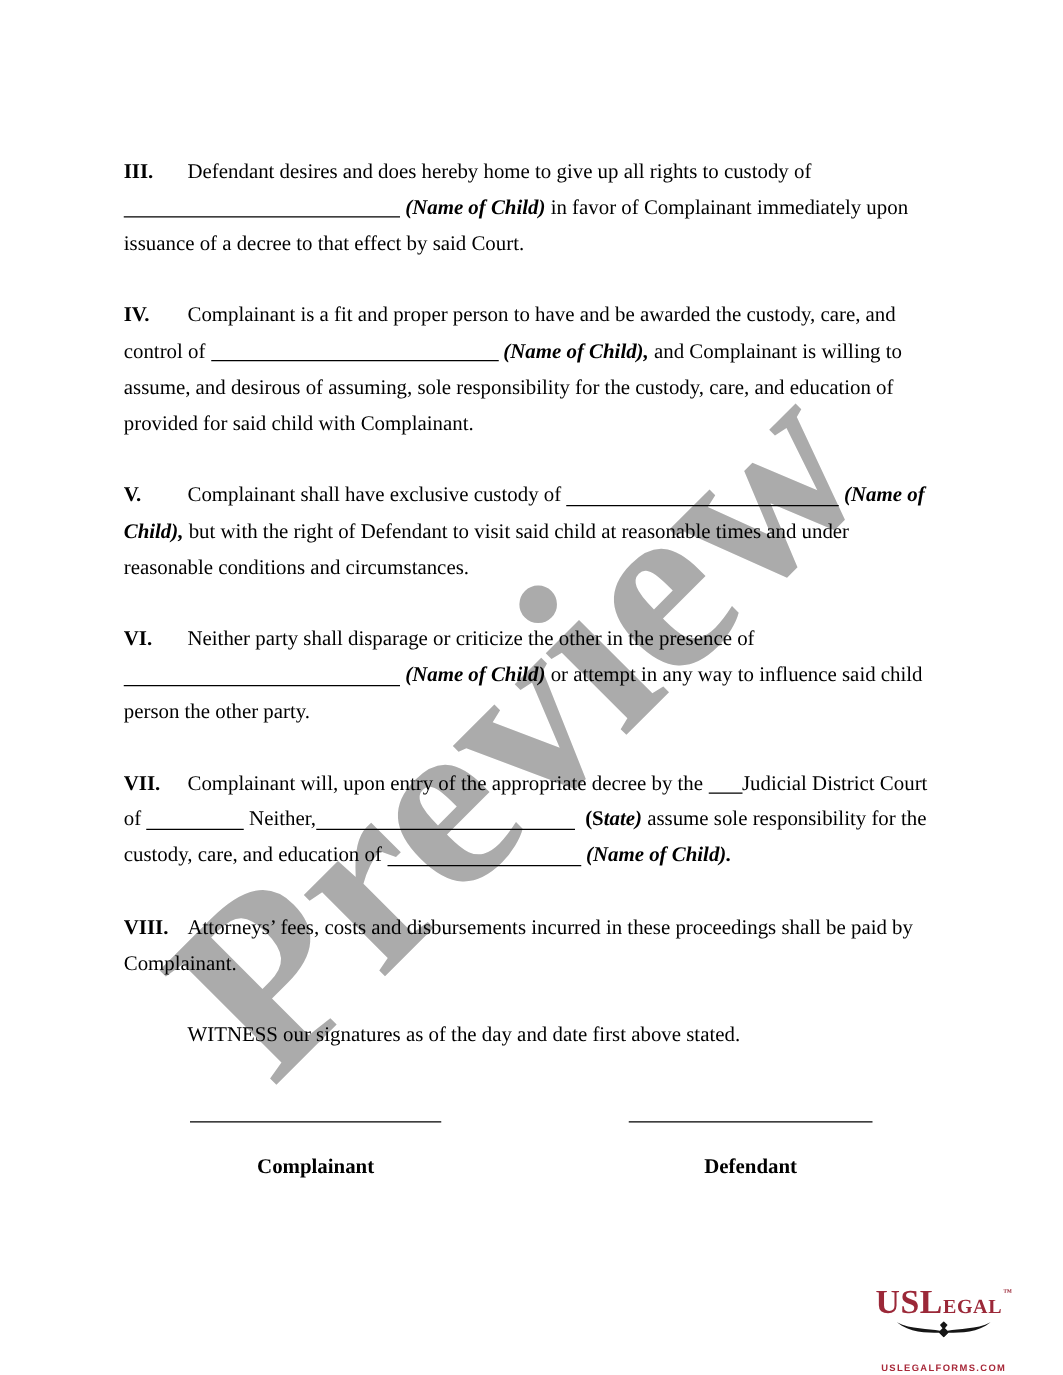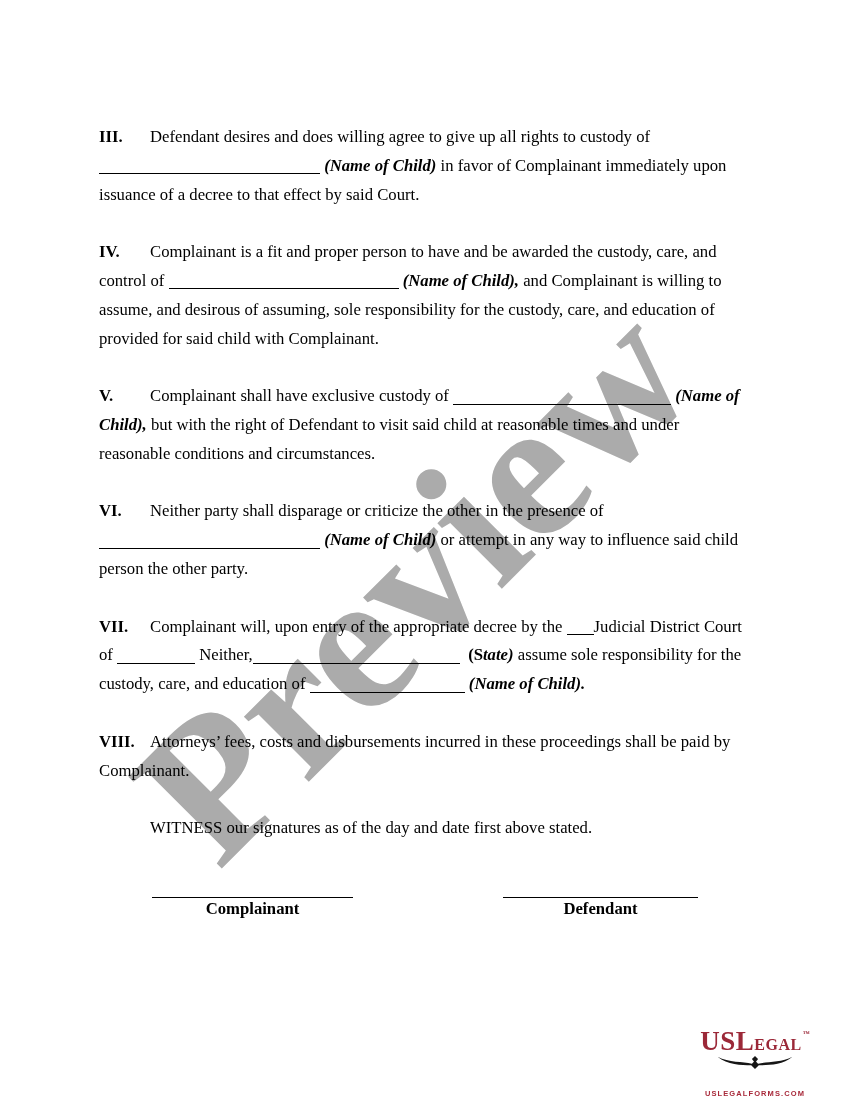--- a/index.html
+++ b/index.html
@@ -61,21 +61,21 @@
     white-space: pre;
     height: 28.8px;
   }
 
   
   .sig-row { position: relative; height: 60px; margin-top: 39px; }
   .sig-col { position: absolute; top: 0; text-align: center; }
   .sig-col.left  { left: 53px;  width: 201px; }
   .sig-col.right { left: 404px; width: 195px; text-align: center; }
   .sig-line { height: 15px; border-bottom: 1.4px solid #000; }
-  .sig-label { font-weight: bold; font-size: 16.7px; line-height: 19px; padding-top: 1px; }
+  .sig-label { font-weight: bold; font-size: 16.7px; line-height: 19px; padding-top: 1px; margin-top: 24px; }
 
   
   .logo {
     position: absolute;
     right: 36px;
     top: 1022px;
     width: 118px;
     text-align: center;
     z-index: 1;
     cursor: pointer;
@@ -105,21 +105,21 @@
 </head>
 <body>
 
 <div class="page">
 
   <div class="watermark">Preview</div>
 
   <div class="content">
 
   <div class="section">
-        <div class="line"><span class="numeral">III.</span><span class="txt">Defendant desires and does willing agree to give up all rights to custody of</span></div>
+        <div class="line"><span class="numeral">III.</span><span class="txt">Defendant desires and does hereby home to give up all rights to custody of</span></div>
         <div class="line"><span class="blank" style="width: 221px;"></span><span class="txt"> </span><span class="bi">(Name of Child)</span><span class="txt"> in favor of Complainant immediately upon</span></div>
         <div class="line"><span class="txt">issuance of a decree to that effect by said Court.</span></div>
       </div>
       <div class="section">
         <div class="line"><span class="numeral">IV.</span><span class="txt">Complainant is a fit and proper person to have and be awarded the custody, care, and</span></div>
         <div class="line"><span class="txt">control of </span><span class="blank" style="width: 230px;"></span><span class="txt"> </span><span class="bi">(Name of Child),</span><span class="txt"> and Complainant is willing to</span></div>
         <div class="line"><span class="txt">assume, and desirous of assuming, sole responsibility for the custody, care, and education of</span></div>
         <div class="line"><span class="txt">provided for said child with Complainant.</span></div>
       </div>
       <div class="section">

